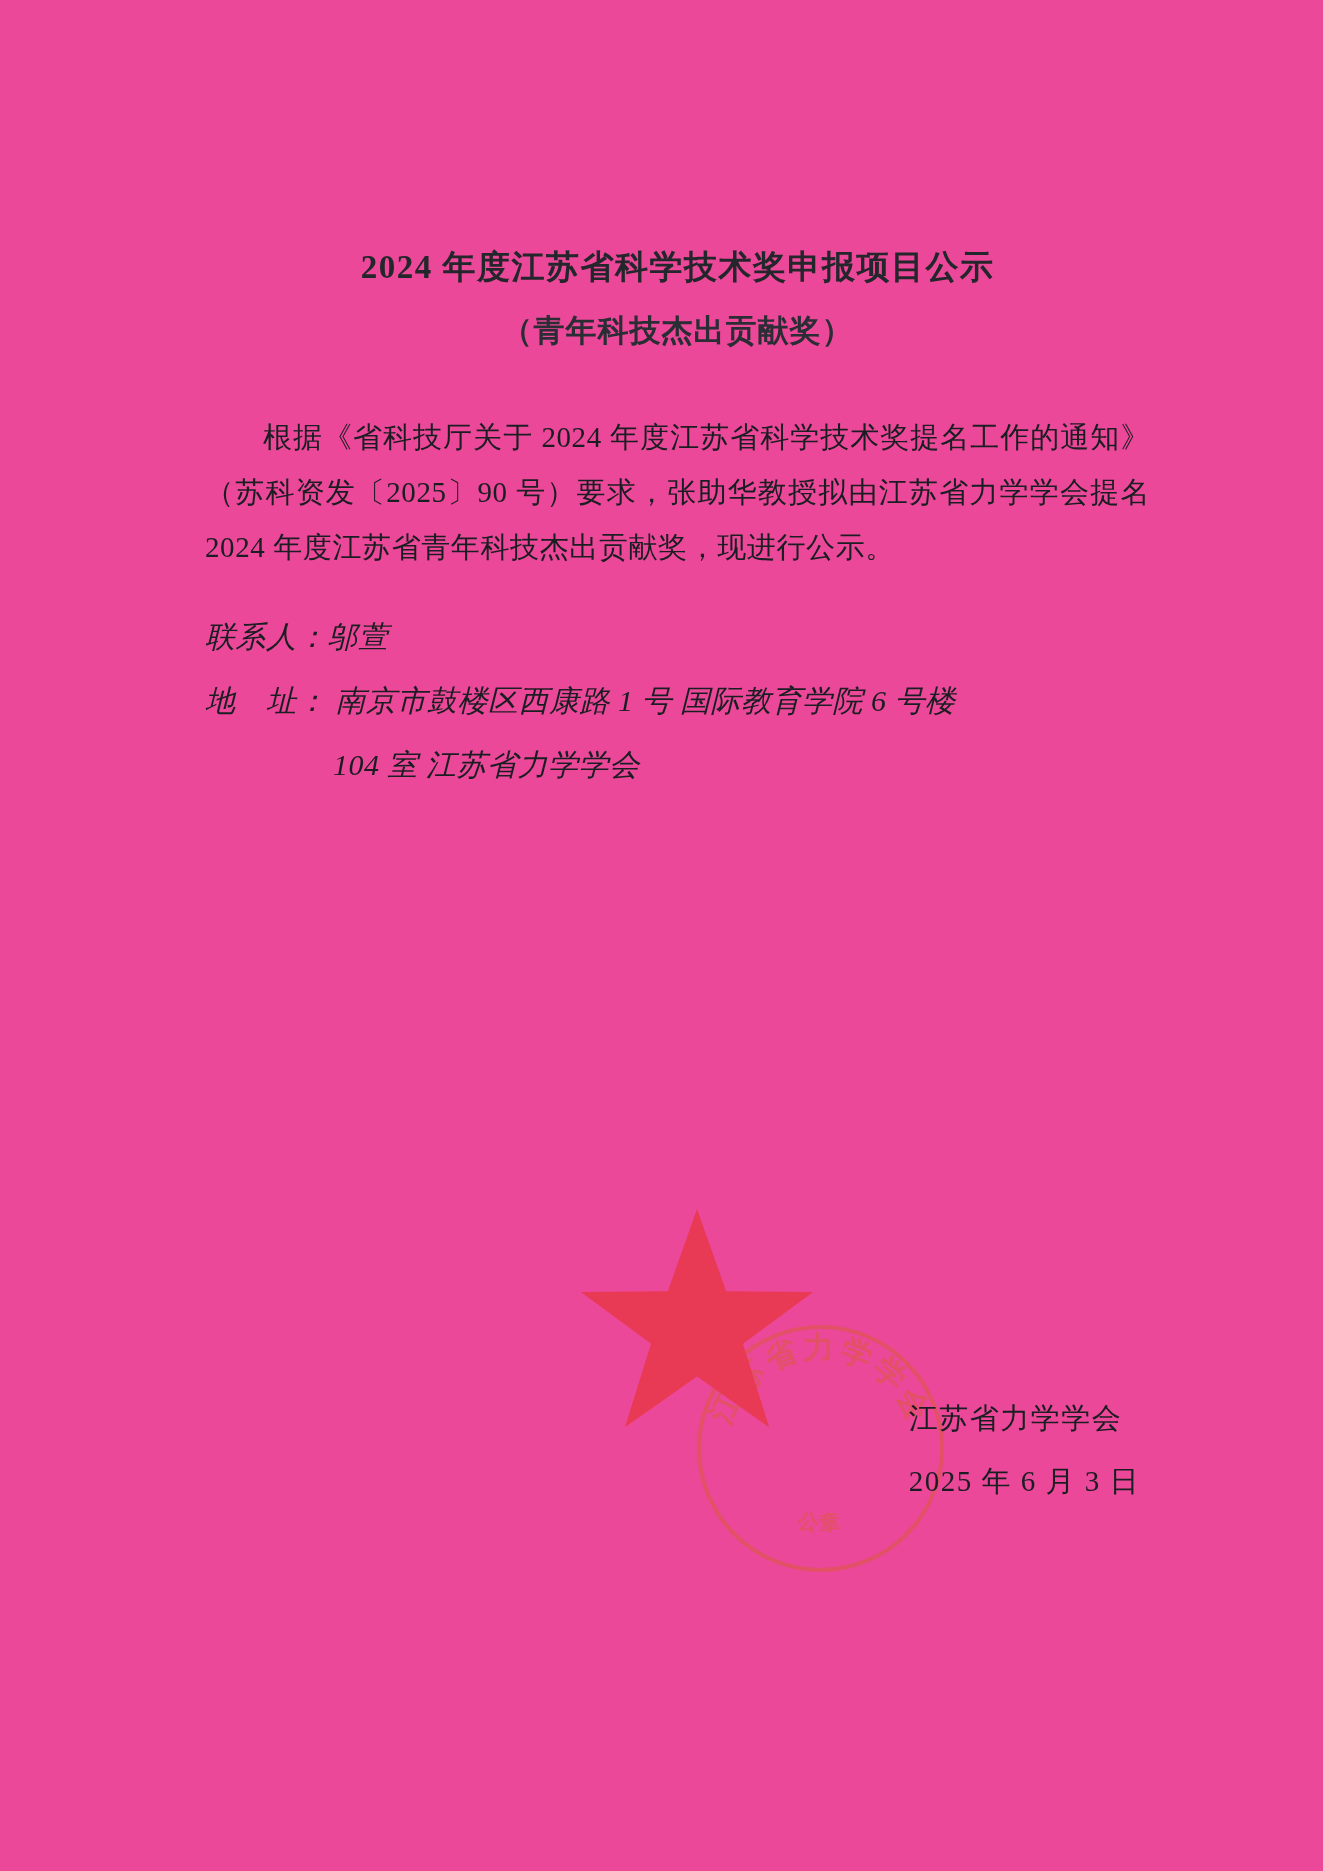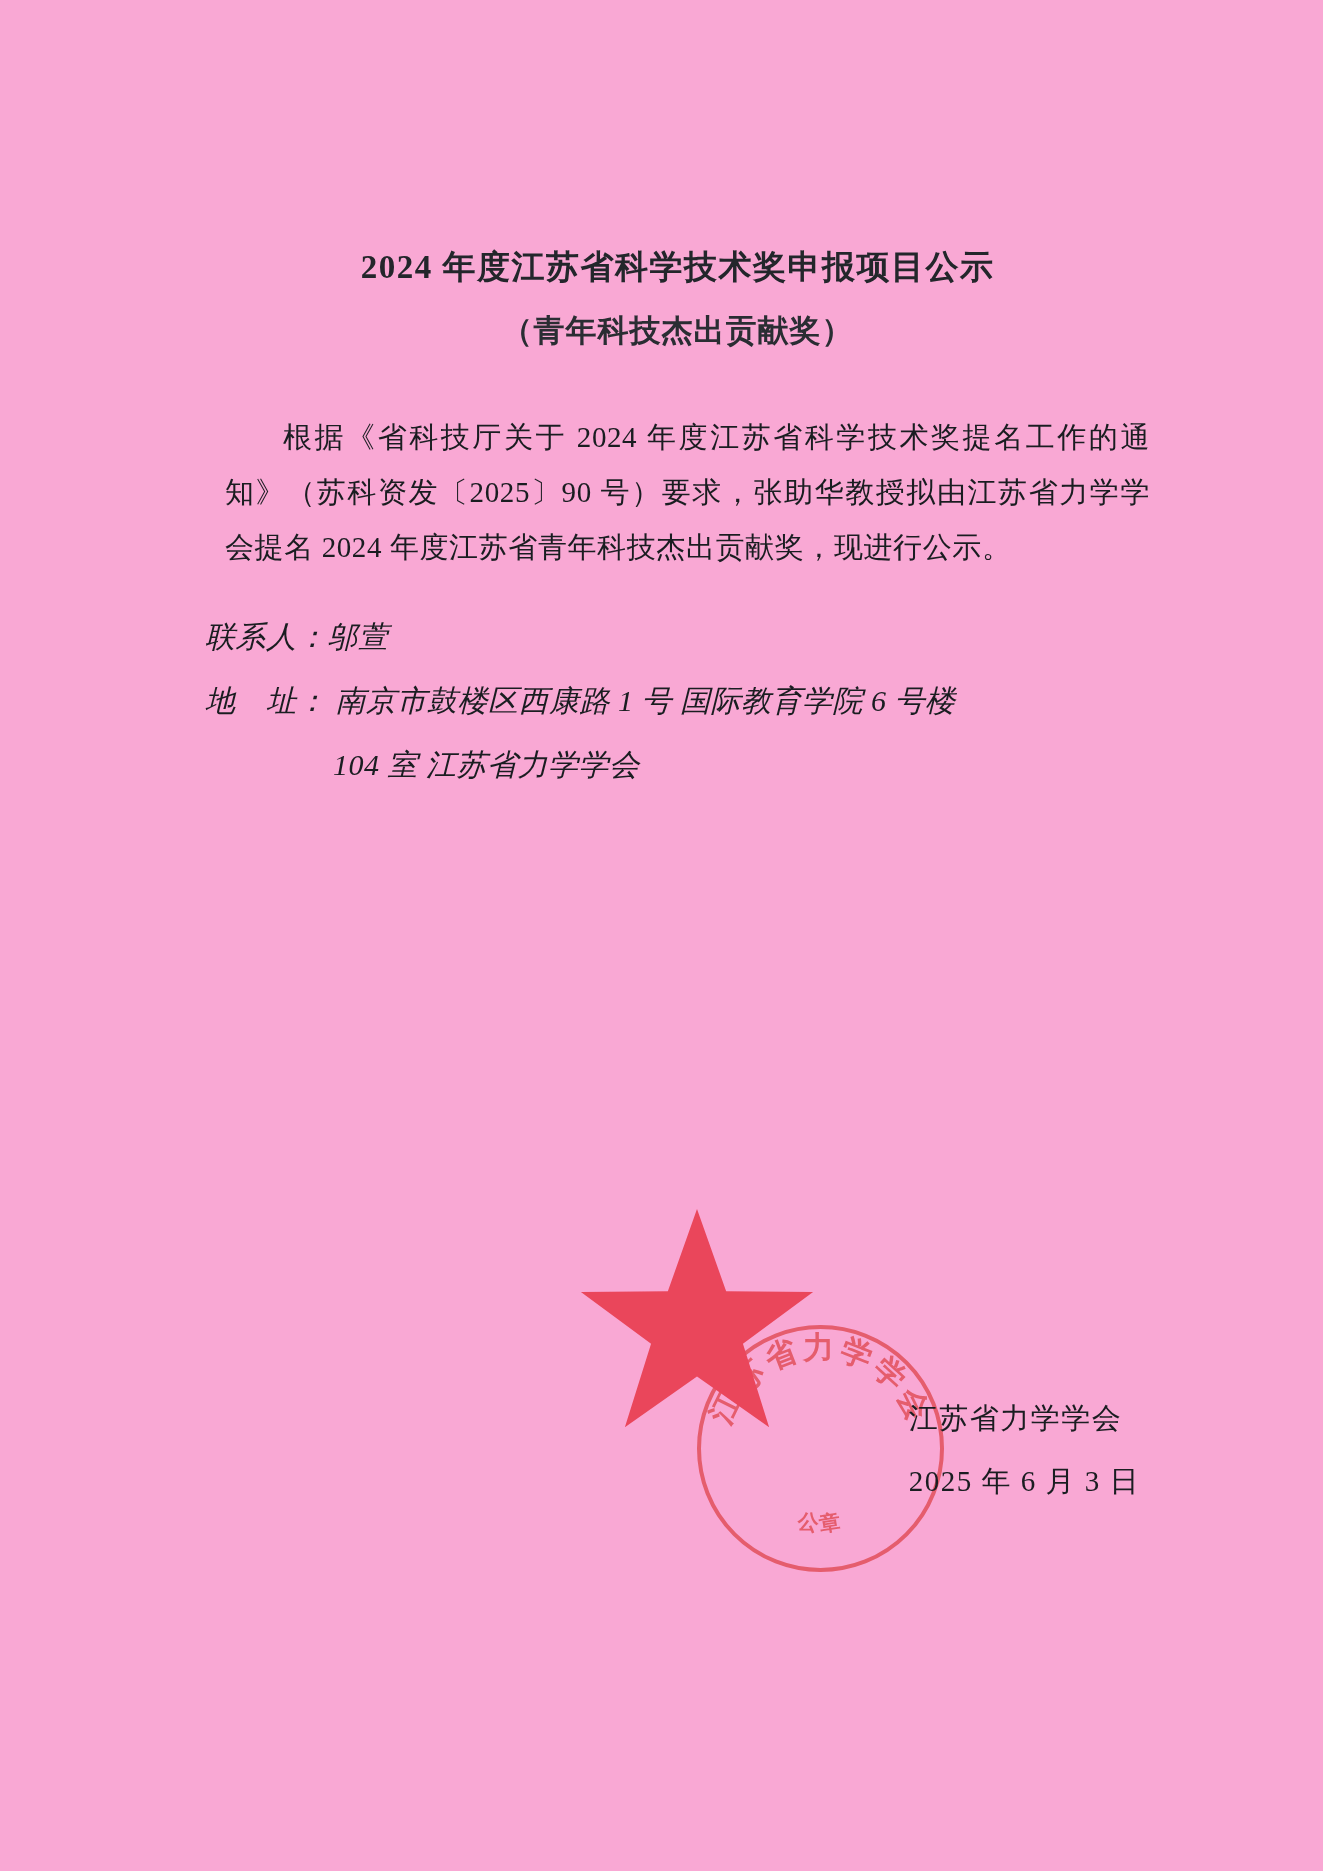--- a/index.html
+++ b/index.html
@@ -7,21 +7,21 @@
     padding: 0;
     background: #ffffff;
   }
   body {
     font-family: "Liberation Serif", "DejaVu Serif", serif;
   }
   .page {
     position: relative;
     width: 1323px;
     height: 1871px;
-    background: #f9a8d4;
+    background: #ec4899;
     overflow: hidden;
     box-sizing: border-box;
   }
   .content {
     position: absolute;
     left: 205px;
     top: 240px;
     width: 945px;
   }
 
@@ -43,21 +43,20 @@
     font-size: 31px;
     line-height: 54px;
     color: #2a2d33;
     letter-spacing: 1px;
     margin-top: 10px;
   }
 
   
   .body-block {
     margin-top: 52px;
-    margin-left: 20px;
   }
   .para {
     font-family: "Liberation Serif", "DejaVu Serif", serif;
     font-size: 29px;
     line-height: 55px;
     color: #1a1d21;
     text-align: justify;
     text-justify: inter-ideograph;
     letter-spacing: 0.6px;
     margin: 0 0 26px 0;

